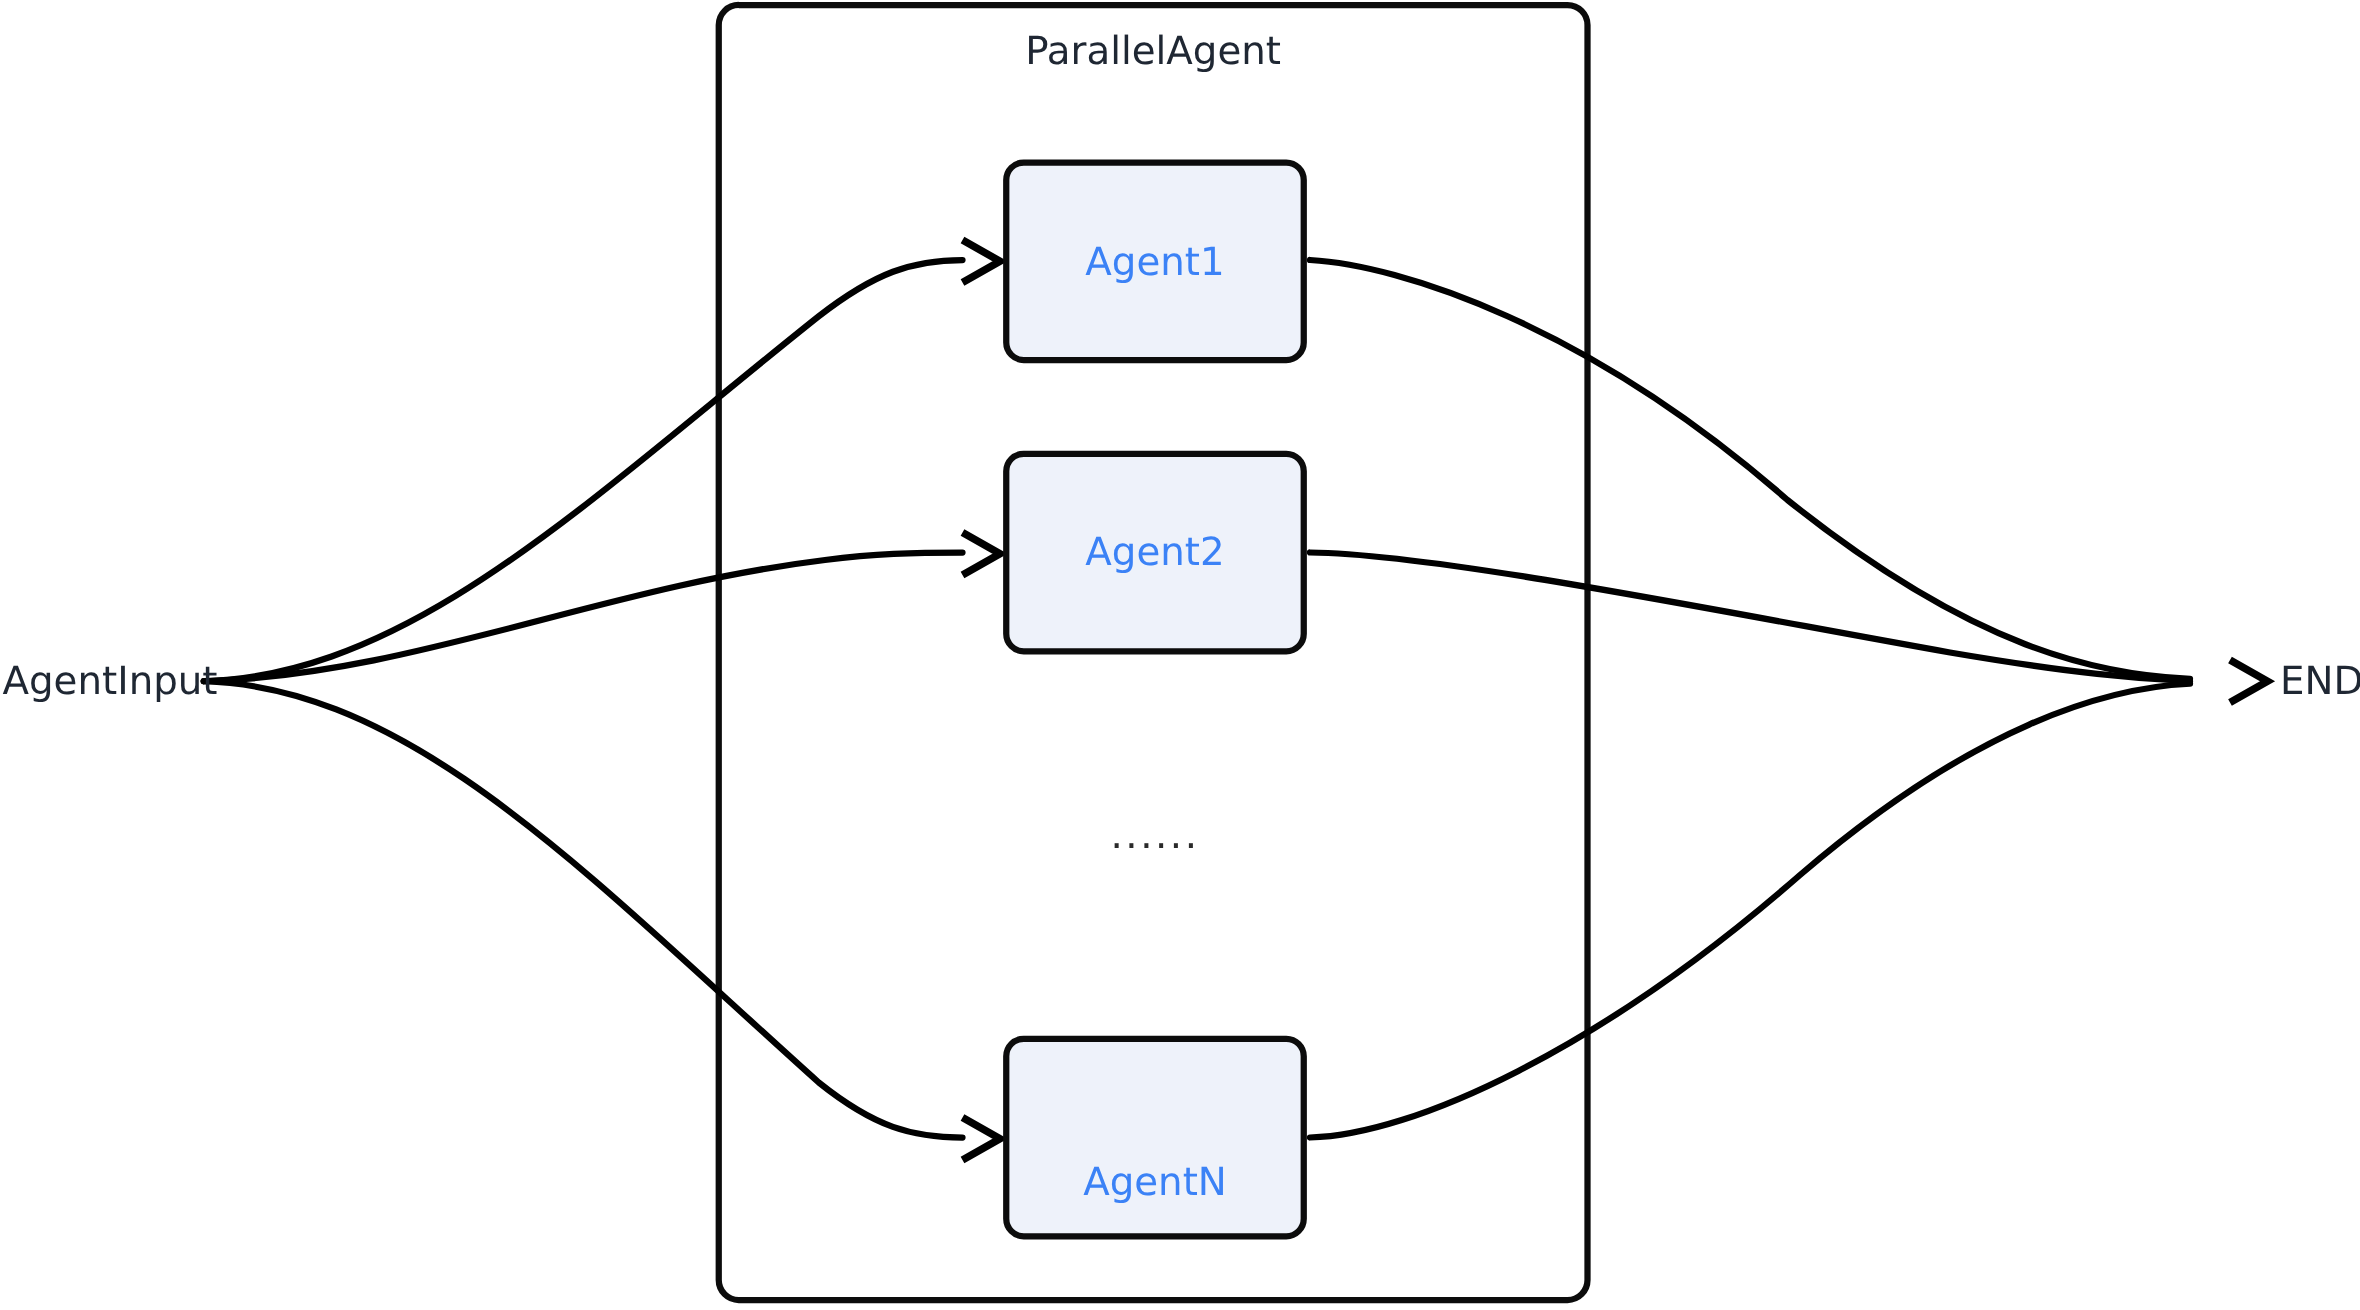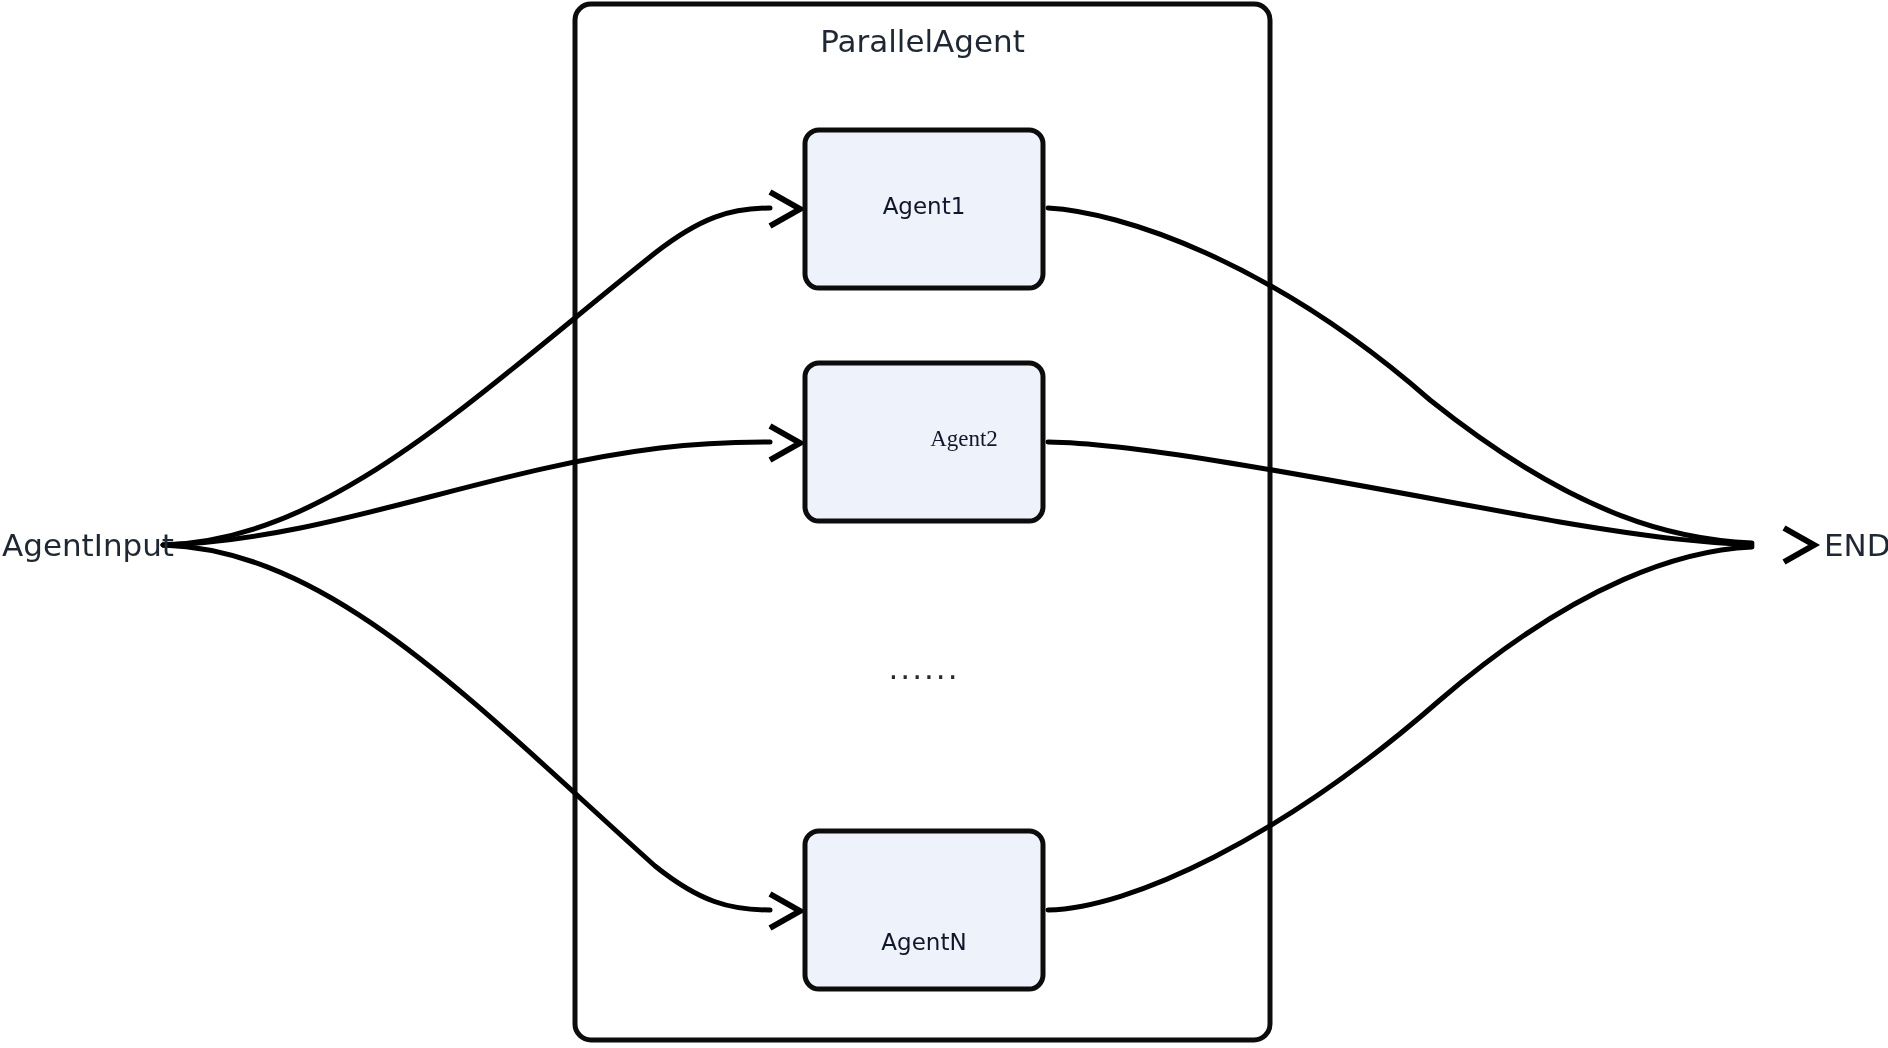--- a/index.html
+++ b/index.html
@@ -50,22 +50,22 @@
   .node-label {
     position: absolute;
     font-size: 31px;
     color: #1f2733;
     white-space: nowrap;
     line-height: 1;
     text-align: right;
   }
   .agent-label {
     position: absolute;
-    font-size: 23px;
-    color: #0f172a;
+    font-size: 31px;
+    color: #3b82f6;
     white-space: nowrap;
     text-align: center;
     line-height: 1;
   }
   .group-title {
     position: absolute;
     font-size: 31px;
     color: #1f2733;
     white-space: nowrap;
     text-align: center;
@@ -76,21 +76,21 @@
     font-size: 31px;
     color: #2a2a2a;
     letter-spacing: 2px;
     white-space: nowrap;
     line-height: 1;
   }
   .label-agentinput { left: 2px;    top: 530px; }
   .label-end        { left: 1824px; top: 530px; }
   .title-parallel   { left: 575px;  top: 26px; width: 695px; }
   .lbl-agent1       { left: 805px;  top: 195px; width: 238px; }
-  .lbl-agent2       { left: 845px;  top: 427px; width: 238px; font-family: Liberation Serif, serif; }
+  .lbl-agent2       { left: 805px;  top: 427px; width: 238px; }
   .lbl-agentn       { left: 805px;  top: 931px; width: 238px; }
   .dots-mid         { left: 888px;  top: 653px; width: 72px; text-align: center; }
 </style>
 </head>
 <body>
 
 <div id="canvas">
 
   <svg id="diagram-svg" viewBox="0 0 1888 1048">
 

